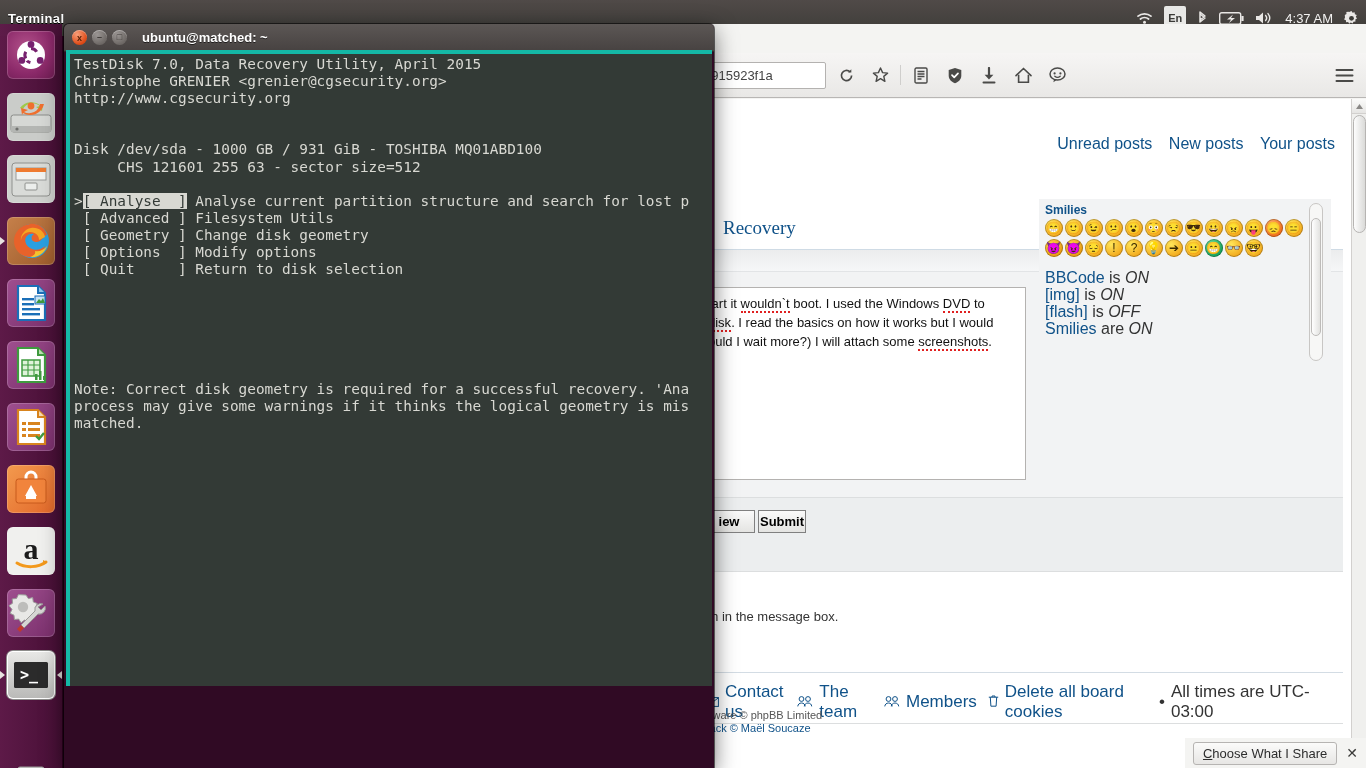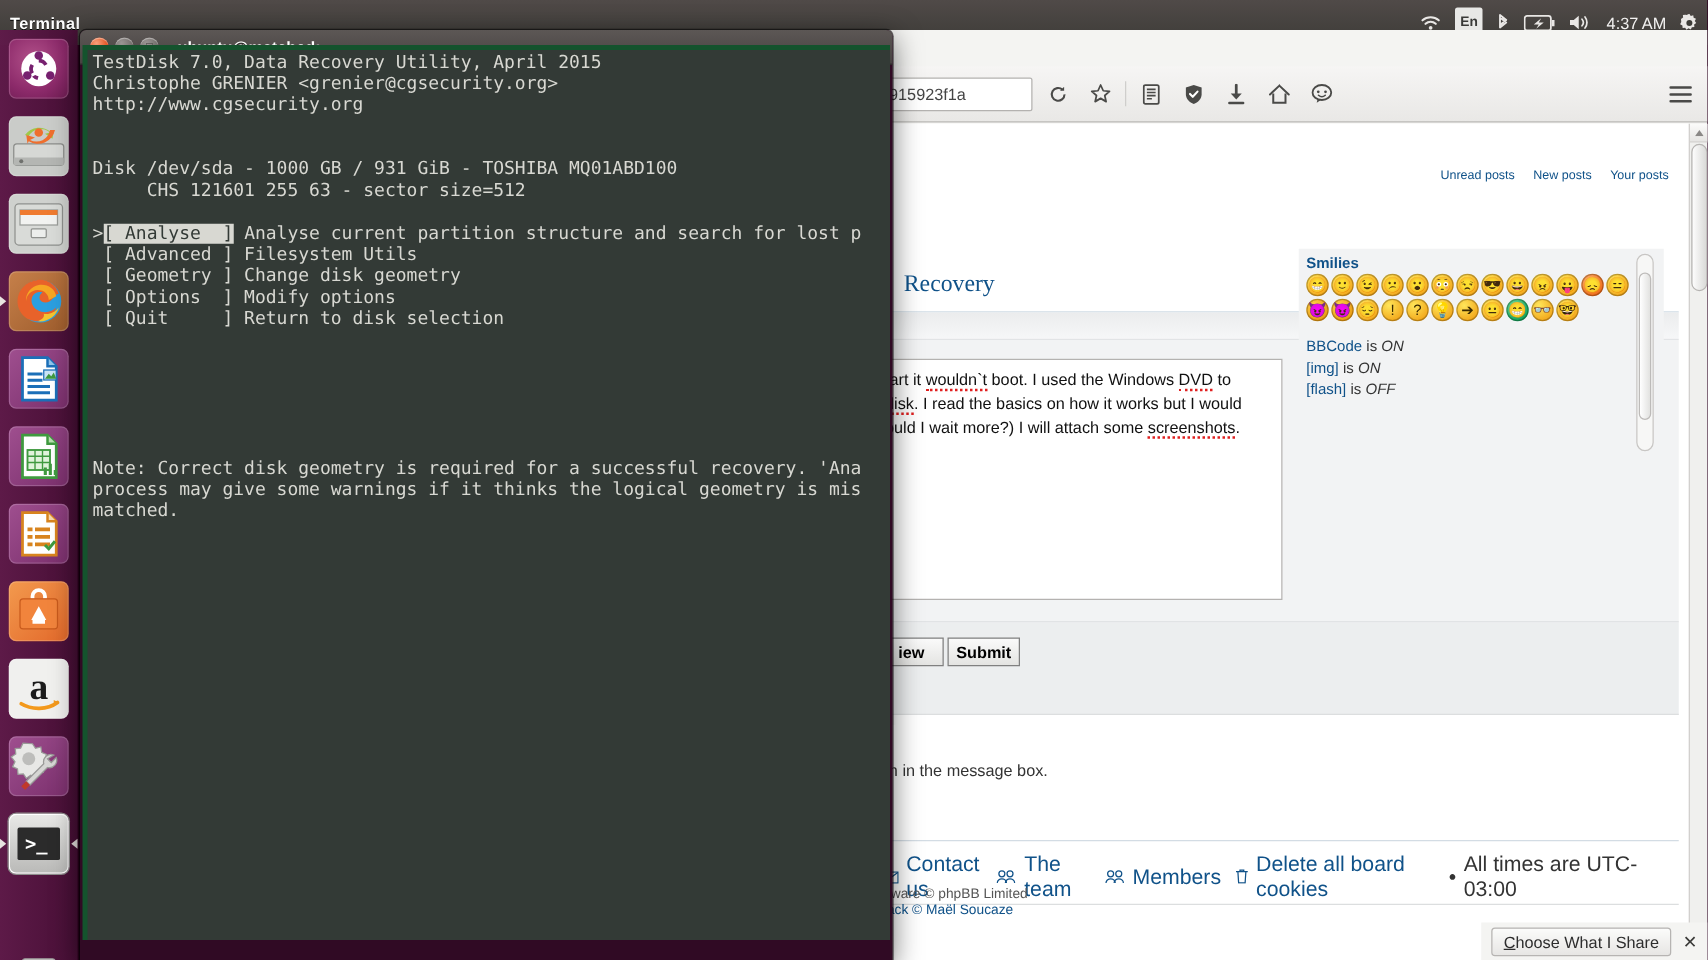--- a/index.html
+++ b/index.html
@@ -79,21 +79,21 @@
   }
   #page-scrollbar {
     position: absolute; right: 0; top: 75px; width: 15px; height: 669px;
     background: #f0f0ee; border-left: 1px solid #d2d0ce;
   }
   .sb-arrow { width: 15px; height: 15px; display:flex; align-items:center; justify-content:center;
               background: linear-gradient(to bottom,#fbfbfa,#e6e5e3); border-bottom:1px solid #d2d0ce;}
   #sb-thumb { position:absolute; left:1px; top:16px; width:13px; height:118px;
               background: linear-gradient(to right,#fdfdfd,#dadad8); border:1px solid #b6b4b2; border-radius:7px;}
 
-  #nav-links { position: absolute; right: 16px; top: 36px; font-size: 10px; }
+  #nav-links { position: absolute; right: 16px; top: 36px; font-size: 16px; }
   #nav-links a { color: #105289; text-decoration: none; margin-left: 12px; }
 
   #topic-title {
     position: absolute; left: 18px; top: 118px; font-size: 19px; color: #105289;
     font-family: "Liberation Serif", serif; white-space: nowrap;
   }
   #title-rule { position: absolute; left: 6px; top: 150px; width: 632px; height: 1px; background: #cfdbe5; }
   #gradient-band { position: absolute; left: 6px; top: 151px; width: 632px; height: 22px;
                    background: linear-gradient(to bottom,#ebeced,#f6f7f8); border-bottom: 1px solid #e2e4e6;}
 
@@ -112,37 +112,37 @@
   }
   #smilies-head { font-size: 12px; font-weight: bold; color: #105289; margin: 4px 0 2px 6px; }
   #smilie-grid { display: flex; flex-wrap: wrap; gap: 2px; width: 268px; margin-left: 6px; }
   .sm { width: 18px; height: 18px; border-radius: 50%; position: relative;
         background: radial-gradient(circle at 35% 30%, #ffe65a, #f2a71b 75%, #d0880c);
         box-shadow: inset 0 0 0 1px rgba(0,0,0,.25); font-size: 12px; line-height: 18px;
         text-align: center; color: #3a2a00; overflow:hidden;}
   .sm.red   { background: radial-gradient(circle at 35% 30%, #ffb06a, #ef6b18 75%, #c04c08); }
   .sm.green { background: radial-gradient(circle at 35% 30%, #6fdc9a, #12a05a 75%, #0b7040); }
   .sm.devil { background: radial-gradient(circle at 35% 30%, #ffd24a, #e99a10 75%, #b87206); }
-  #bbinfo { margin: 12px 0 0 6px; font-size: 12px; color: #105289; line-height: 17px; }
+  #bbinfo { margin: 12px 0 0 6px; font-size: 16px; color: #105289; line-height: 17px; }
   #bbinfo em { font-style: italic; color: #333; }
   #bbinfo .lbl { color: #105289; }
   #sm-scroll { position: absolute; right: 8px; top: 4px; width: 14px; height: 158px;
                background: #f7f7f6; border: 1px solid #c8c6c4; border-radius: 7px; }
   #sm-thumb { position: absolute; left: 1px; top: 14px; width: 10px; height: 118px;
               background: linear-gradient(to right,#fff,#e2e2e0); border:1px solid #bdbbb9; border-radius:5px;}
 
   #button-row { position: absolute; left: 6px; top: 399px; width: 632px; height: 74px;
                 background: #eceeef; border-bottom: 1px solid #dcdedf; }
   .frm-btn {
     position: absolute; top: 12px; height: 23px; background: linear-gradient(to bottom,#fafafa,#e4e4e2);
     border: 1px solid #808080; font-size: 13px; font-weight: bold; color: #000;
     display: flex; align-items: center; justify-content: center; font-family:"Liberation Sans",sans-serif;
   }
   #btn-preview { left: -8px; width: 52px; }
-  #btn-submit  { left: 47px; width: 58px; }
+  #btn-submit  { left: 47px; width: 48px; }
 
   #attach-note { position: absolute; left: -12px; top: 510px; font-size: 13px; color: #333; }
   #attach-box { position: absolute; left: 6px; top: 481px; width: 632px; height: 144px;
                 background: #fff; border-bottom: 1px solid #dcdedf; }
 
   #footer-rule { position: absolute; left: 6px; top: 573px; width: 632px; height: 1px; background: #d3dce4; }
   #footer-links { position: absolute; right: 32px; top: 583px; display: flex; align-items: center;
                   gap: 6px; font-size: 17px; color: #105289; }
   #footer-links a { color: #105289; text-decoration: none; }
   #footer-links .dot { color: #333; }
@@ -179,22 +179,22 @@
           box-shadow: inset 0 1px 0 rgba(255,255,255,.35); }
   .wbtn.close { background: radial-gradient(circle at 35% 30%, #f79f7a, #dd4814 70%); color:#5a2207; }
   .wbtn.min   { background: radial-gradient(circle at 35% 30%, #9b9694, #6d6865 70%); }
   .wbtn.max   { background: radial-gradient(circle at 35% 30%, #9b9694, #6d6865 70%); }
   .wbtn.min span, .wbtn.max span { color:#3c3836; font-size: 9px; line-height: 9px; }
   #term-title {
     margin-left: 10px; color: #fff; font-size: 13px; font-weight: bold;
     text-shadow: 0 1px 0 rgba(0,0,0,.6);
   }
   #term-body {
-    position: absolute; left: 2px; top: 12px; width: 646px; height: 716px;
-    background: #14532d; padding: 4px 0 0 4px; overflow: hidden;
+    position: absolute; left: 2px; top: 26px; width: 646px; height: 636px;
+    background: #14b8a6; padding: 4px 0 0 4px; overflow: hidden;
   }
   #term-inner {
     background: #333a36; width: 642px; height: 712px; padding: 2px 0 0 2px; overflow: hidden;
   }
   pre#term-text {
     font-family: "DejaVu Sans Mono", "Liberation Mono", monospace;
     font-size: 14.4px; line-height: 17.1px; color: #d8d8d2; white-space: pre;
     margin: 0; padding: 0 0 0 2px;
   }
   #term-text .hl { background: #d8d8d2; color: #333a36; }
@@ -356,20 +356,21 @@
           <span class="sm">➔</span>
           <span class="sm">😐</span>
           <span class="sm green">😁</span>
           <span class="sm">👓</span>
           <span class="sm">🤓</span>
         </div>
         <div id="bbinfo">
           <div><span class="lbl">BBCode</span> <span style="color:#333">is</span> <em>ON</em></div>
           <div><span class="lbl">[img]</span> <span style="color:#333">is</span> <em>ON</em></div>
           <div><span class="lbl">[flash]</span> <span style="color:#333">is</span> <em>OFF</em></div>
+          <div><span class="lbl">Smilies</span> <span style="color:#333">are</span> <em>ON</em></div>
         </div>
         <div id="sm-scroll">
           <div id="sm-thumb"></div>
         </div>
       </div>
 
       <div id="button-row">
         <div class="frm-btn" id="btn-preview">iew</div>
         <div class="frm-btn" id="btn-submit">Submit</div>
       </div>

